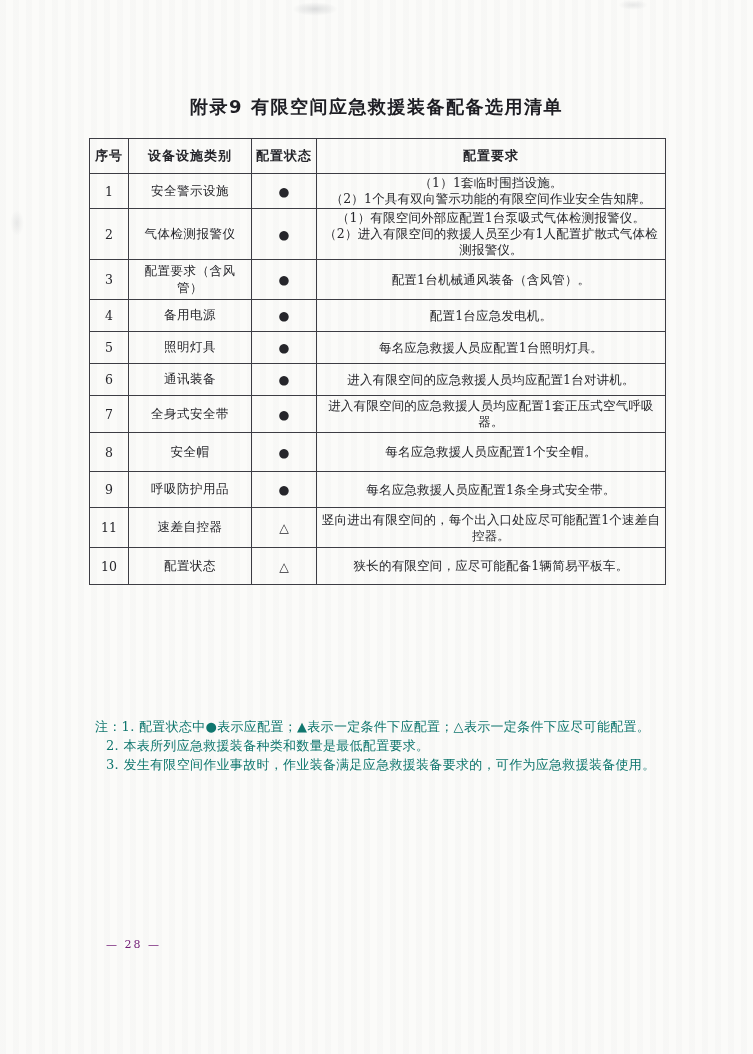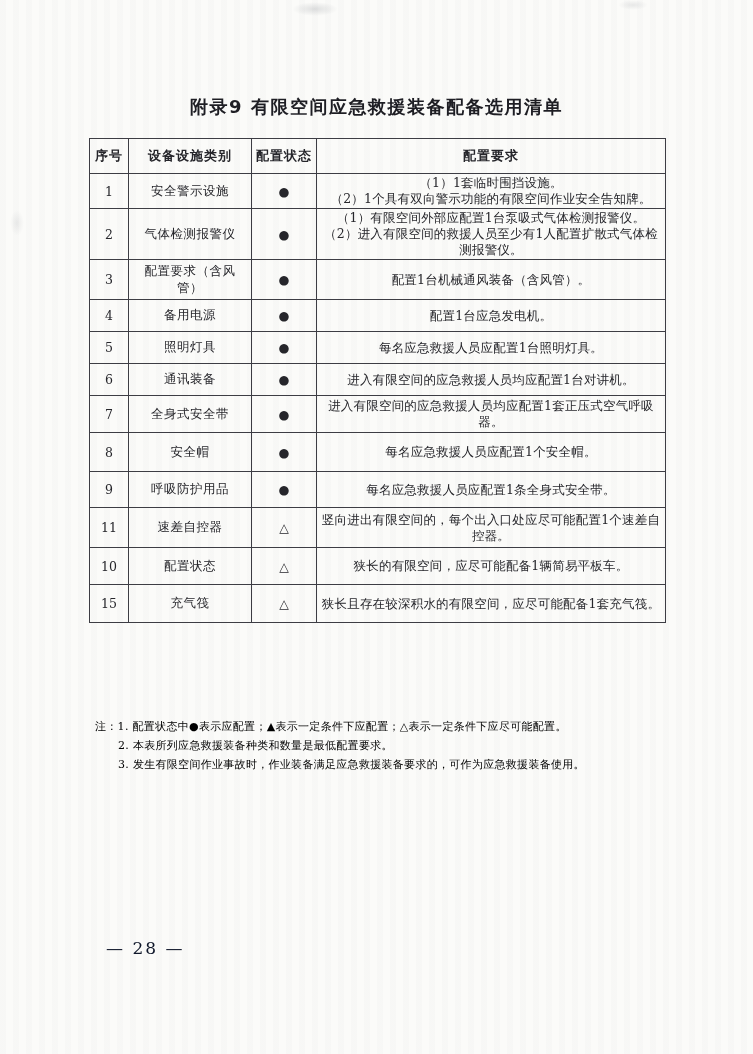--- a/index.html
+++ b/index.html
@@ -70,34 +70,34 @@
     padding-left: 5px;
     padding-right: 2px;
     letter-spacing: 0.2px;
     margin-left: 24px;
   }
 
   .notes {
     position: absolute;
     left: 95px; top: 717px;
     width: 585px;
+    font-size: 13px;
+    line-height: 19px;
+    color: #0f766e;
+    letter-spacing: 0.3px;
+  }
+  .note-line { margin-left: 11px; }
+  .note-line.first { margin-left: 0; }
+
+  .page-number {
+    position: absolute;
+    left: 106px; top: 938px;
     font-size: 11px;
-    line-height: 19px;
-    color: #000000;
-    letter-spacing: 0.3px;
-  }
-  .note-line { margin-left: 23px; }
-  .note-line.first { margin-left: 0; }
-
-  .page-number {
-    position: absolute;
-    left: 106px; top: 938px;
-    font-size: 17px;
     letter-spacing: 2px;
-    color: #0f172a;
+    color: #701a75;
   }
 </style>
 </head>
 <body>
 
 <div class="scan-texture"></div>
 <div class="smudge s1"></div>
 <div class="smudge s2"></div>
 <div class="smudge s3"></div>
 
@@ -180,26 +180,20 @@
     <td class="cell-category">速差自控器</td>
     <td class="cell-status">△</td>
     <td class="cell-requirement">竖向进出有限空间的，每个出入口处应尽可能配置1个速差自控器。</td>
   </tr>
       <tr style="height: 37px;">
     <td class="cell-no">10</td>
     <td class="cell-category">配置状态</td>
     <td class="cell-status">△</td>
     <td class="cell-requirement">狭长的有限空间，应尽可能配备1辆简易平板车。</td>
   </tr>
-      <tr style="height: 38px;">
-    <td class="cell-no">15</td>
-    <td class="cell-category">充气筏</td>
-    <td class="cell-status">△</td>
-    <td class="cell-requirement">狭长且存在较深积水的有限空间，应尽可能配备1套充气筏。</td>
-  </tr>
     </tbody>
 </table>
 
 <div class="notes">
     <div class="note-line first"><span>注：</span><span>1. 配置状态中●表示应配置；▲表示一定条件下应配置；△表示一定条件下应尽可能配置。</span></div>
     <div class="note-line">2. 本表所列应急救援装备种类和数量是最低配置要求。</div>
     <div class="note-line">3. 发生有限空间作业事故时，作业装备满足应急救援装备要求的，可作为应急救援装备使用。</div>
   </div>
 
 <div class="page-number">— 28 —</div>

